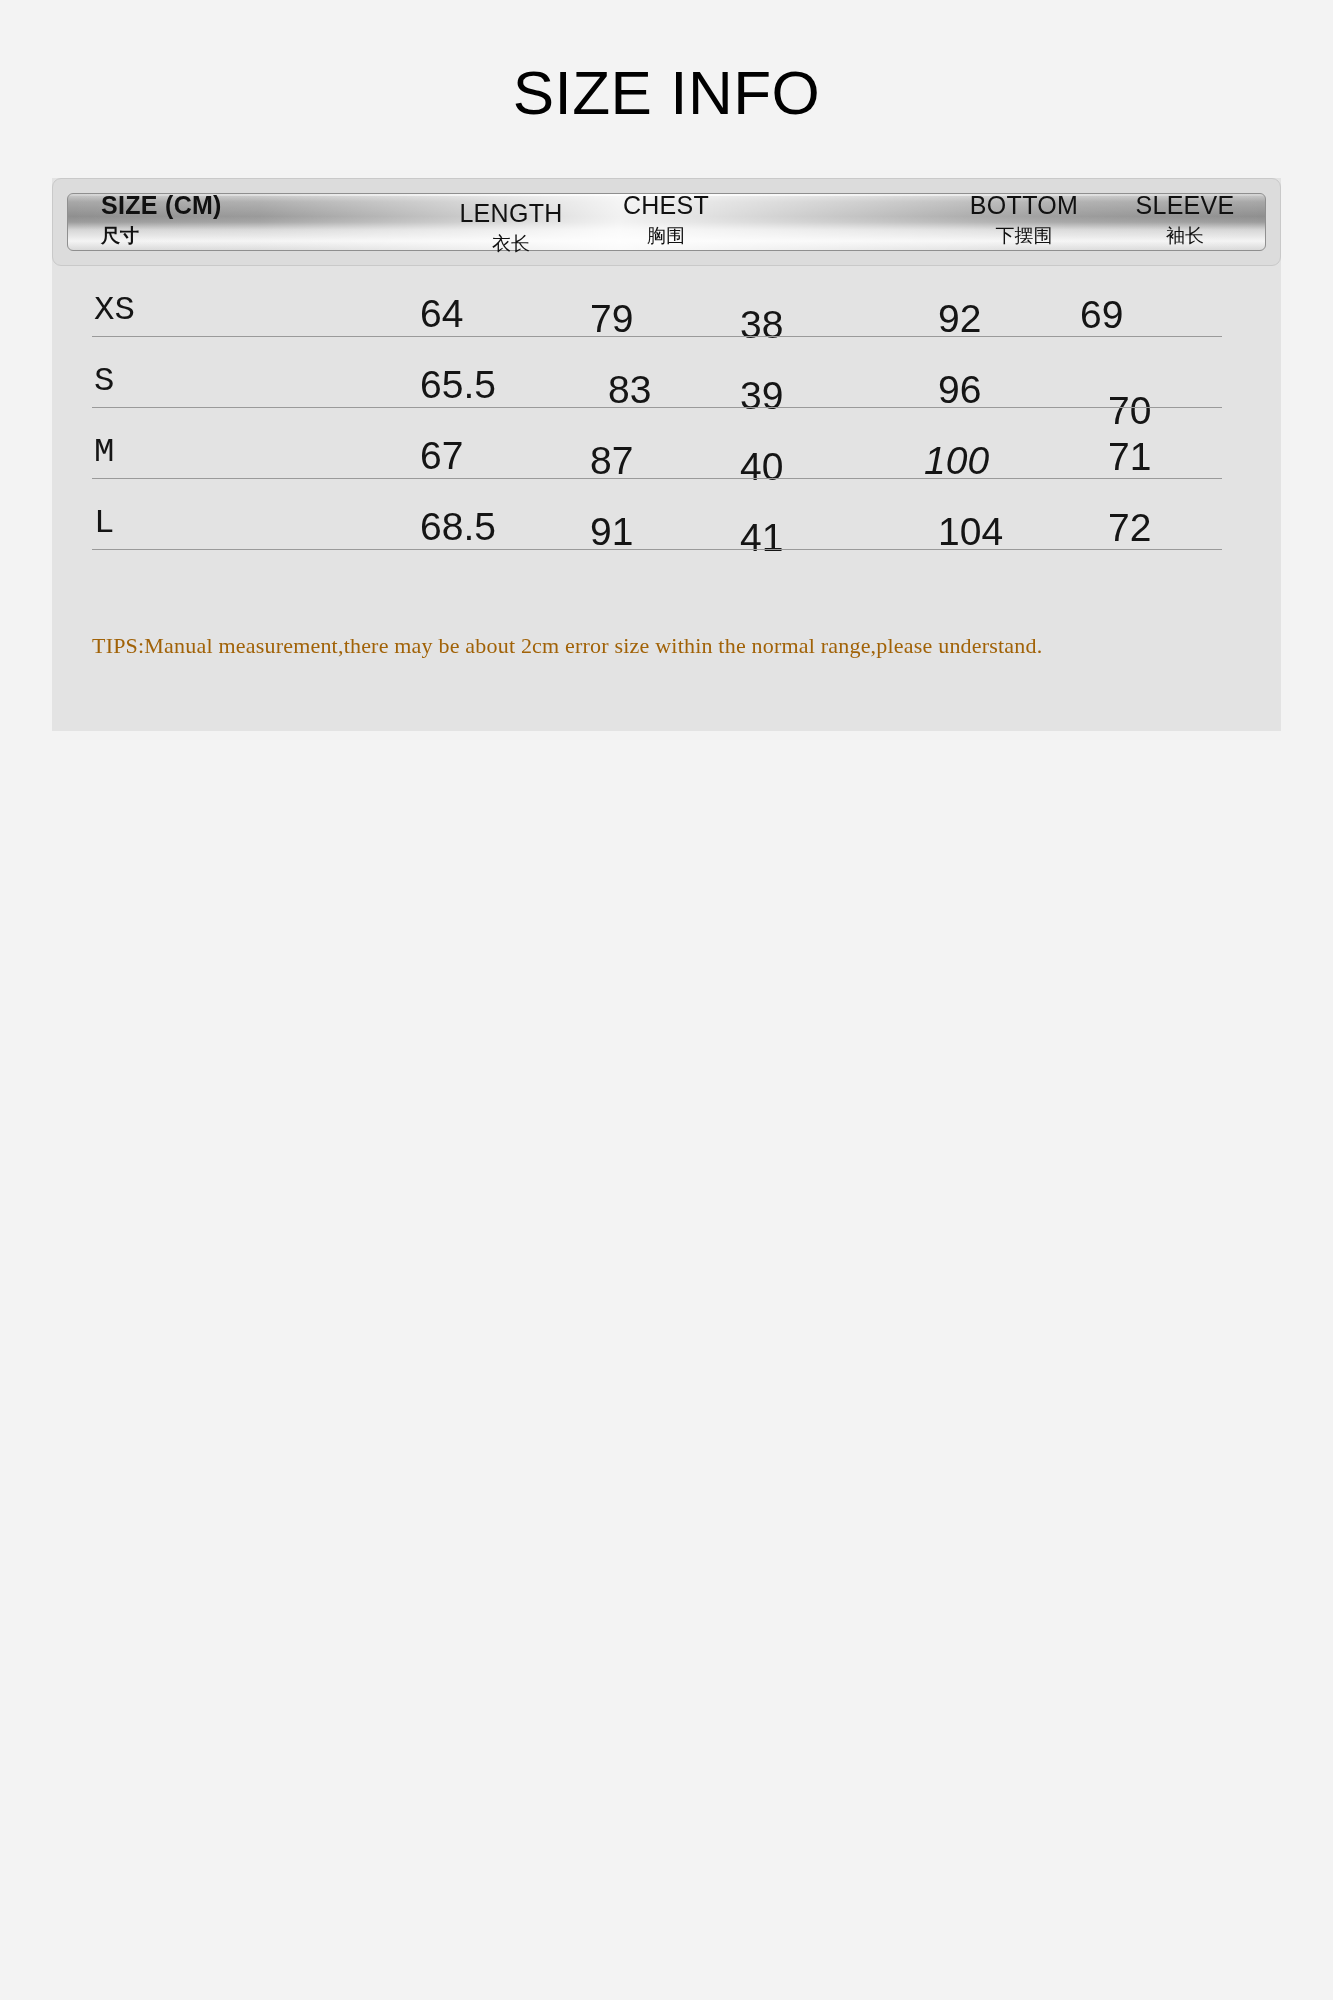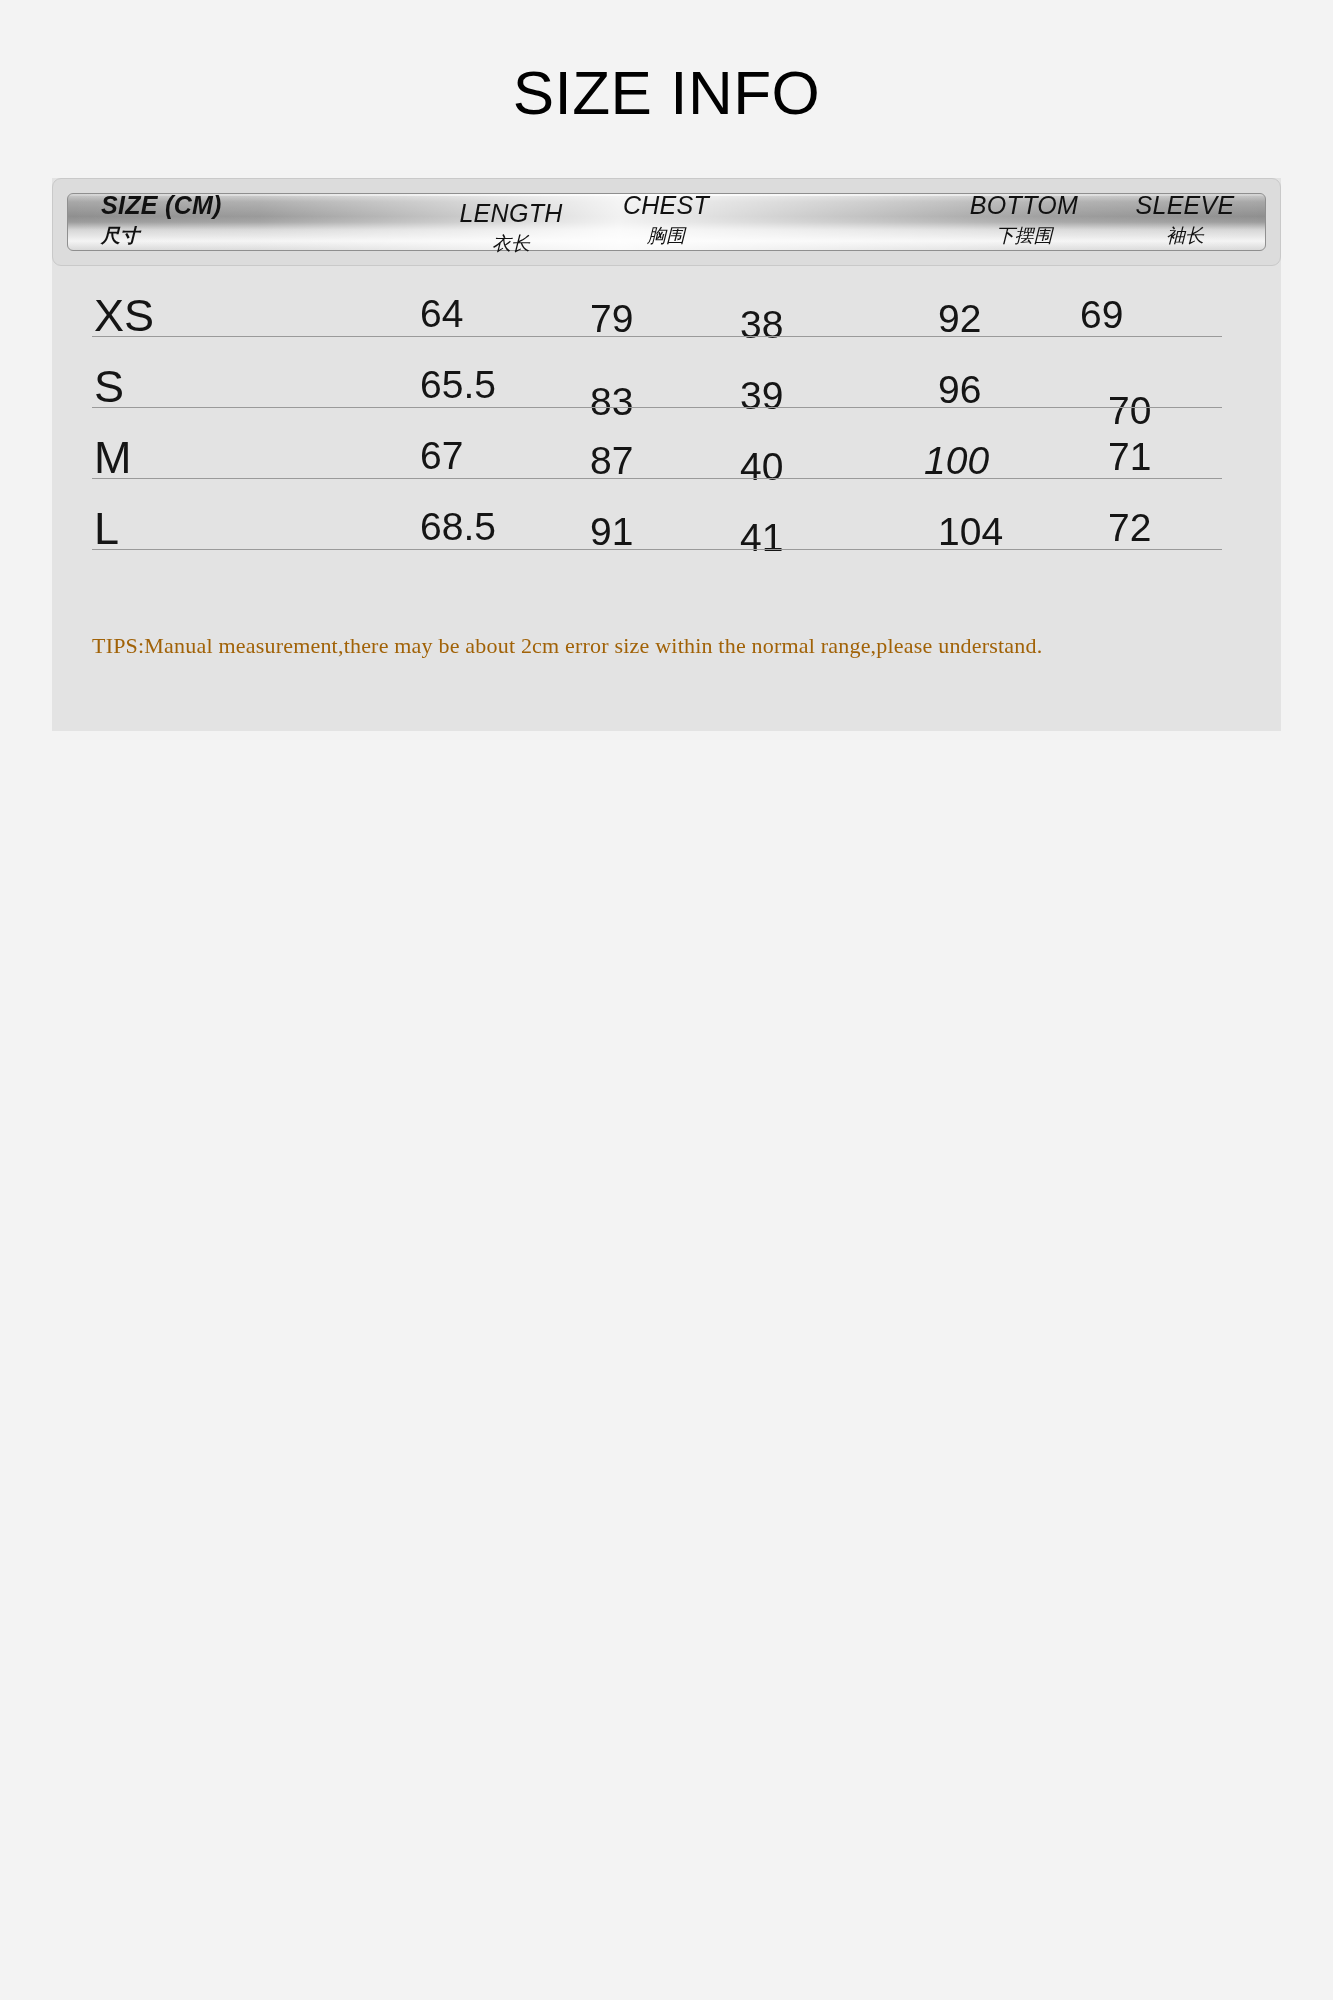--- a/index.html
+++ b/index.html
@@ -51,21 +51,20 @@
     position: absolute;
     left: 0px;
     top: 0px;
     width: 1229px;
     height: 88px;
     border-radius: 9px;
     box-sizing: border-box;
     border: 1px solid #c9c9c9;
     background: #dcdcdc;
     padding: 14px;
-    font-style: italic;
   }
   .metal-inner {
     position: relative;
     width: 100%;
     height: 100%;
     box-sizing: border-box;
     border-radius: 6px;
     border: 1px solid #8f8f8f;
     background:
       linear-gradient(to right,
@@ -145,22 +144,23 @@
   }
   .cell {
     position: absolute;
     color: #151515;
     white-space: nowrap;
     line-height: 1;
   }
   .cell.size-label {
     left: 42px;
     top: 27px;
-    font-size: 45px;
+    font-size: 34px;
     text-align: right;
+    font-family: Liberation Mono, monospace;
   }
   .cell.val {
     font-size: 39px;
   }
 
   
   .tips {
     position: absolute;
     left: 40px;
     top: 455px;
@@ -219,21 +219,21 @@
         <div class="cell val" style="left:538px;width:150px;top:33px;">79</div>
         <div class="cell val" style="left:688px;width:198px;top:39px;">38</div>
         <div class="cell val" style="left:886px;width:170px;top:33px;">92</div>
         <div class="cell val" style="left:1028px;width:152px;top:29px;">69</div>
         <div class="rule"></div>
       </div>
 
       <div class="row">
         <div class="cell size-label">S</div>
         <div class="cell val" style="left:368px;width:180px;top:28px;">65.5</div>
-        <div class="cell val" style="left:538px;width:150px;top:33px;margin-top:12px;">83</div>
+        <div class="cell val" style="left:556px;width:150px;top:33px;">83</div>
         <div class="cell val" style="left:688px;width:198px;top:39px;">39</div>
         <div class="cell val" style="left:886px;width:170px;top:33px;">96</div>
         <div class="cell val" style="left:1056px;width:152px;top:14px;margin-top:40px;">70</div>
         <div class="rule"></div>
       </div>
 
       <div class="row">
         <div class="cell size-label">M</div>
         <div class="cell val" style="left:368px;width:180px;top:28px;">67</div>
         <div class="cell val" style="left:538px;width:150px;top:33px;">87</div>

